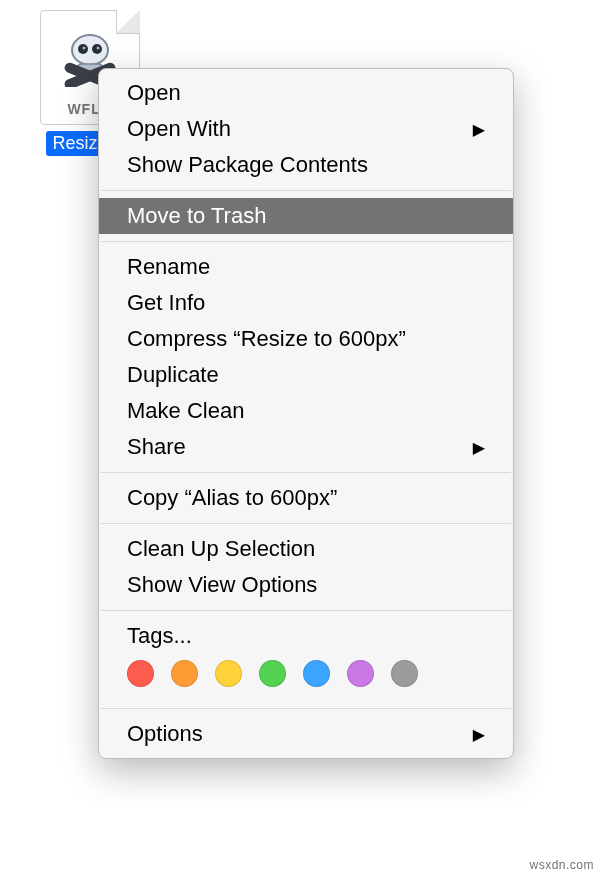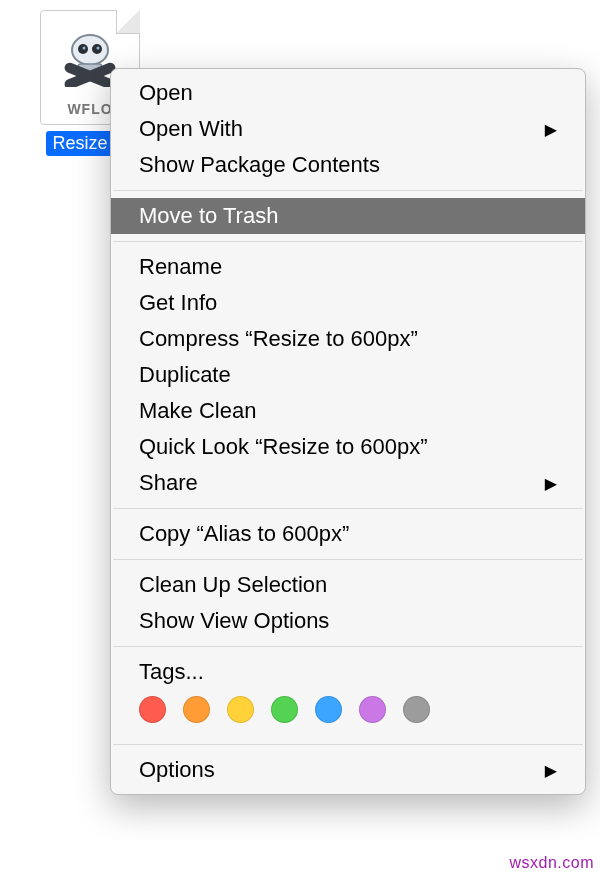--- a/index.html
+++ b/index.html
@@ -70,22 +70,22 @@
       font-size: 18px;
       padding: 2px 6px;
       border-radius: 3px;
       white-space: nowrap;
       max-width: 130px;
       overflow: hidden;
     }
     .context-menu {
       position: absolute;
       top: 68px;
-      left: 110px;
-      width: 476px;
+      left: 98px;
+      width: 416px;
       background: #f6f6f6;
       border: 1px solid #bcbcbc;
       border-radius: 8px;
       box-shadow: 0 12px 36px rgba(0,0,0,0.28);
       padding: 6px 0;
     }
     .menu-item {
       height: 36px;
       padding: 0 28px;
       display: flex;
@@ -117,22 +117,22 @@
     .tag-circle {
       width: 27px;
       height: 27px;
       border-radius: 50%;
       box-shadow: inset 0 0 0 1px rgba(0,0,0,0.12);
     }
     .watermark {
       position: absolute;
       right: 6px;
       bottom: 4px;
-      font-size: 16px;
-      color: #a21caf;
+      font-size: 12px;
+      color: #737373;
       letter-spacing: 0.5px;
     }
   </style>
 </head>
 <body>
 
 <div class="desktop-icon">
   <div class="file-icon">
     <div class="file-page"></div>
     <div class="file-dogear"></div>
@@ -178,23 +178,20 @@
     <div class="menu-item">
       <span>Compress “Resize to 600px”</span>
     </div>
     <div class="menu-item">
       <span>Duplicate</span>
     </div>
     <div class="menu-item">
       <span>Make Clean</span>
     </div>
     <div class="menu-item">
-      <span>Quick Look “Resize to 600px”</span>
-    </div>
-    <div class="menu-item">
       <span>Share</span>
       <span class="submenu-arrow">▶</span>
     </div>
     <div class="menu-separator"></div>
     <div class="menu-item">
       <span>Copy “Alias to 600px”</span>
     </div>
     <div class="menu-separator"></div>
     <div class="menu-item">
       <span>Clean Up Selection</span>

